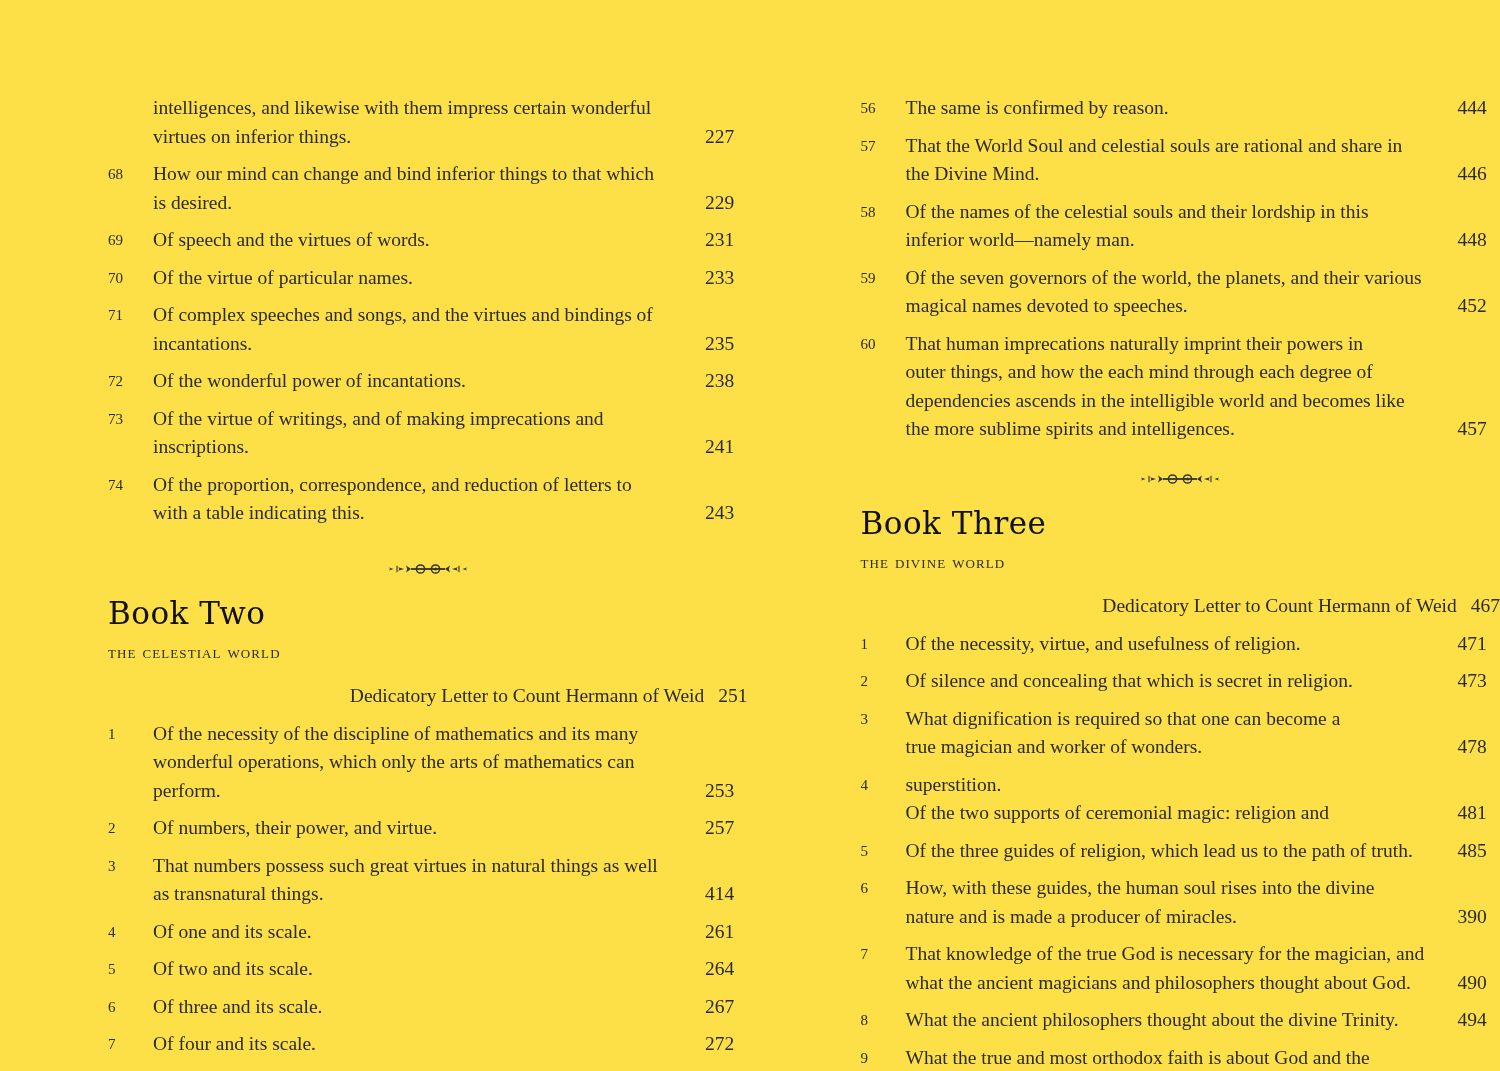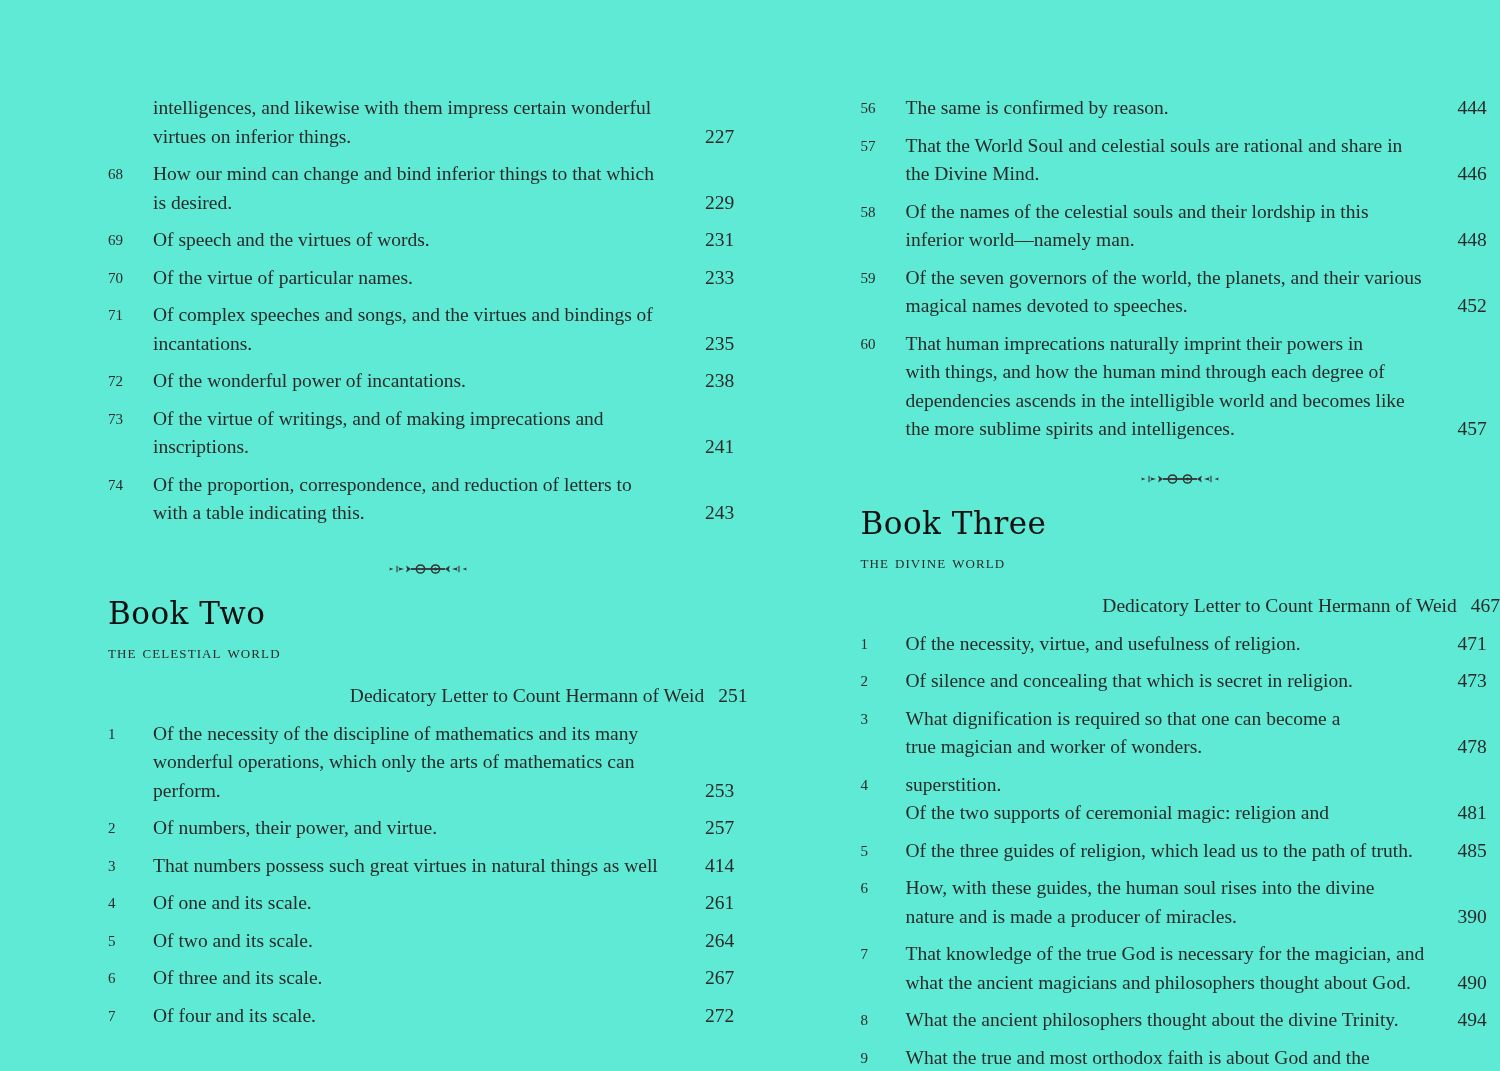--- a/index.html
+++ b/index.html
@@ -4,21 +4,21 @@
 <style>
   html, body {
     margin: 0;
     padding: 0;
     background: #ffffff;
   }
   .page {
     position: relative;
     width: 1500px;
     height: 1071px;
-    background: #5eead4;
+    background: #fde047;
     font-family: "Liberation Serif", "DejaVu Serif", serif;
     color: #2a2a2a;
     overflow: hidden;
   }
   .columns {
     position: absolute;
     top: 94px;
     left: 0;
     width: 1500px;
     display: flex;
@@ -218,20 +218,21 @@
             <div class="entry-num">2</div>
             <div class="entry-title">
               <span class="ln">Of numbers, their power, and virtue.</span>
             </div>
             <div class="entry-page">257</div>
           </div>
           <div class="entry">
             <div class="entry-num">3</div>
             <div class="entry-title">
               <span class="ln">That numbers possess such great virtues in natural things as well</span>
+              <span class="ln">as transnatural things.</span>
             </div>
             <div class="entry-page align-bottom">414</div>
           </div>
           <div class="entry">
             <div class="entry-num">4</div>
             <div class="entry-title">
               <span class="ln">Of one and its scale.</span>
             </div>
             <div class="entry-page">261</div>
           </div>
@@ -289,21 +290,21 @@
             <div class="entry-title">
               <span class="ln">Of the seven governors of the world, the planets, and their various</span>
               <span class="ln">magical names devoted to speeches.</span>
             </div>
             <div class="entry-page align-bottom">452</div>
           </div>
           <div class="entry">
             <div class="entry-num">60</div>
             <div class="entry-title">
               <span class="ln">That human imprecations naturally imprint their powers in</span>
-              <span class="ln">with things, and how the human mind through each degree of</span>
+              <span class="ln">outer things, and how the each mind through each degree of</span>
               <span class="ln">dependencies ascends in the intelligible world and becomes like</span>
               <span class="ln">the more sublime spirits and intelligences.</span>
             </div>
             <div class="entry-page align-bottom">457</div>
           </div>
         </div>
 
       <div class="book-block book-block-right">
         <div class="ornament">
           <svg width="82" height="16" viewBox="0 0 82 16" aria-hidden="true">

